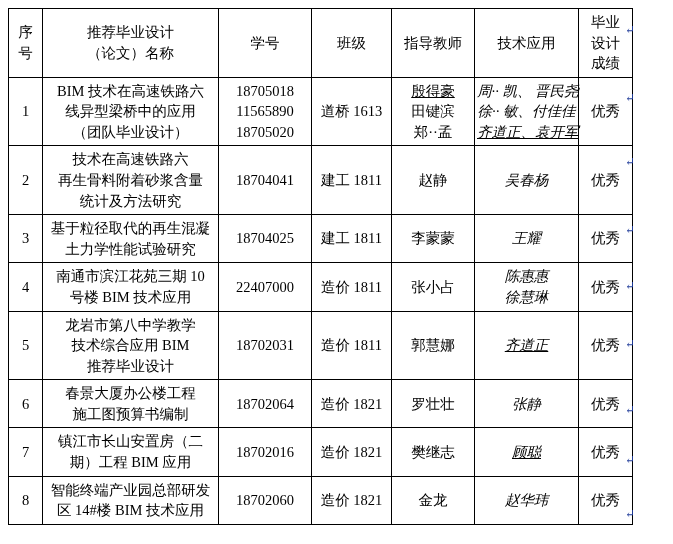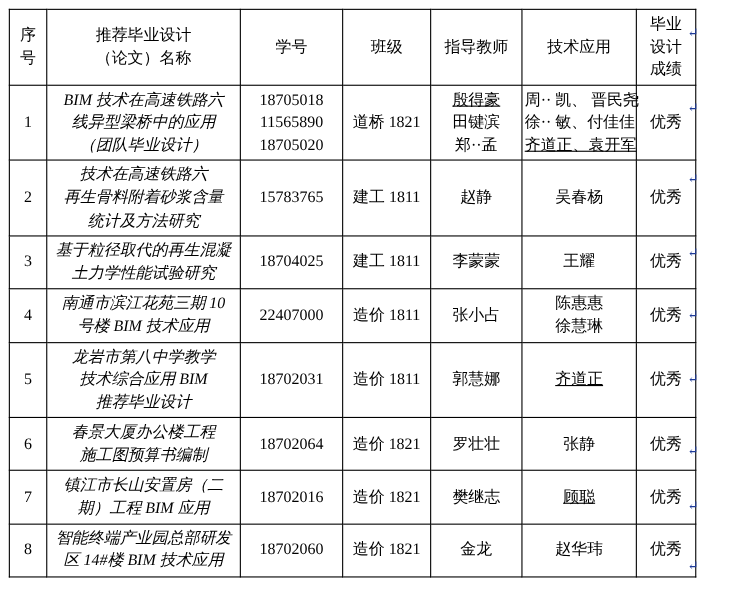--- a/index.html
+++ b/index.html
@@ -51,24 +51,23 @@
   .cell-lines span {
     display: block;
     white-space: nowrap;
   }
   .title-cell {
     font-size: 14.5px;
     line-height: 1.45;
   }
   .title-cell span {
     display: block;
-    font-style: italic;
   }
   .u { text-decoration: underline; }
-  .adv-cell span { display: block; white-space: nowrap; }
+  .adv-cell span { display: block; white-space: nowrap; font-style: italic; }
 
   
   .pilcrow {
     color: #1f3b99;
     font-family: "Liberation Serif", "DejaVu Serif", serif;
     font-size: 12px;
     vertical-align: baseline;
   }
   .right-marks {
     position: absolute;
@@ -135,42 +134,42 @@
         <td class="title-cell">
           <span>BIM 技术在高速铁路六</span>
           <span>线异型梁桥中的应用</span>
           <span>（团队毕业设计）</span>
         </td>
         <td class="cell-lines">
           <span>18705018</span>
           <span>11565890</span>
           <span>18705020</span>
         </td>
-        <td><span>道桥 1821</span></td>
+        <td><span>道桥 1613</span></td>
         <td class="cell-lines">
           <span class="u">殷得豪</span>
           <span>田键滨</span>
           <span>郑··孟</span>
         </td>
         <td class="adv-cell">
           <span>周·· 凯、 晋民尧</span>
           <span>徐·· 敏、付佳佳</span>
           <span class="u">齐道正、袁开军</span>
         </td>
         <td><span>优秀</span></td>
       </tr>
 
       <tr>
         <td><span>2</span></td>
         <td class="title-cell">
           <span>技术在高速铁路六</span>
           <span>再生骨料附着砂浆含量</span>
           <span>统计及方法研究</span>
         </td>
-        <td><span>15783765</span></td>
+        <td><span>18704041</span></td>
         <td><span>建工 1811</span></td>
         <td><span>赵静</span></td>
         <td class="adv-cell">
             <span>吴春杨</span>
           </td>
         <td><span>优秀</span></td>
       </tr>
 
       <tr>
         <td><span>3</span></td>

